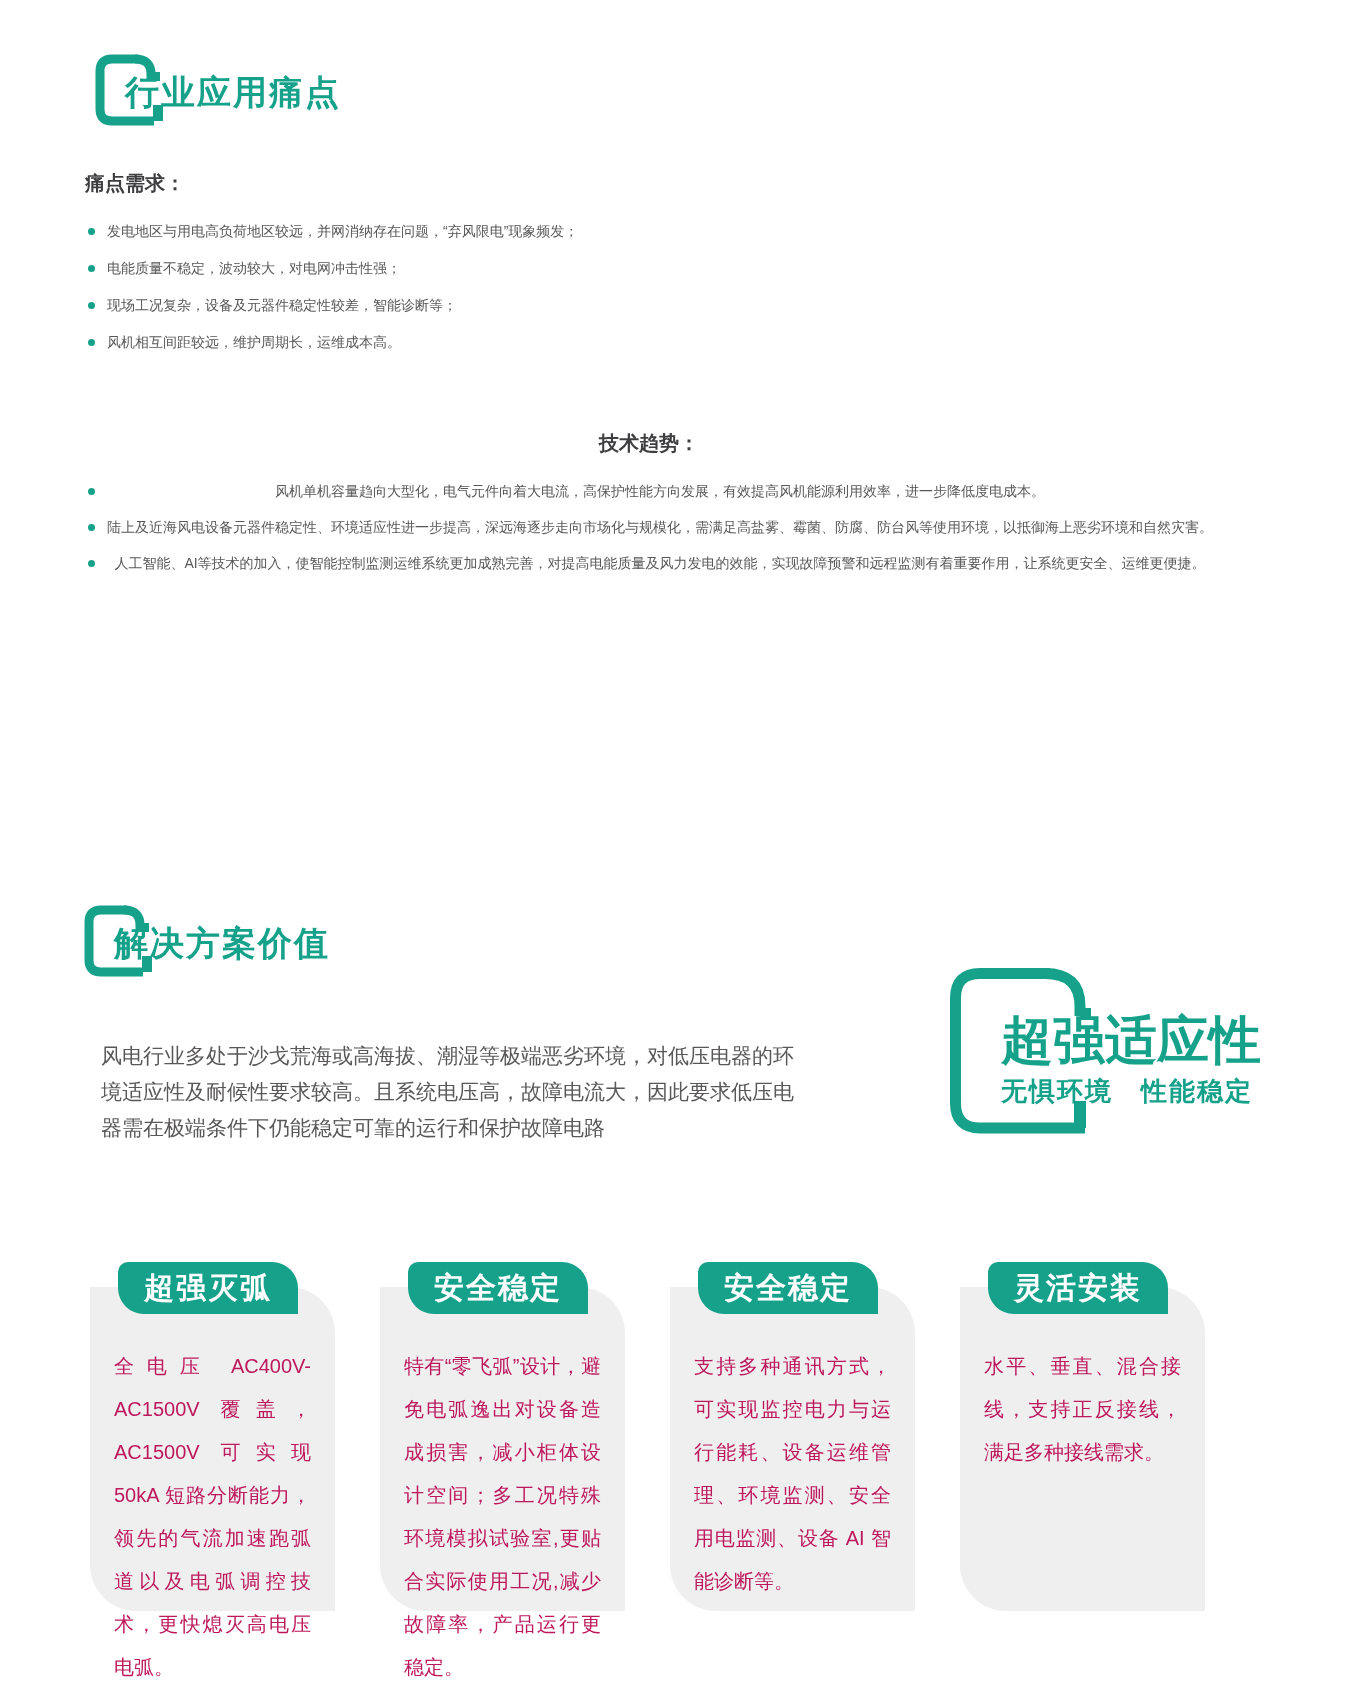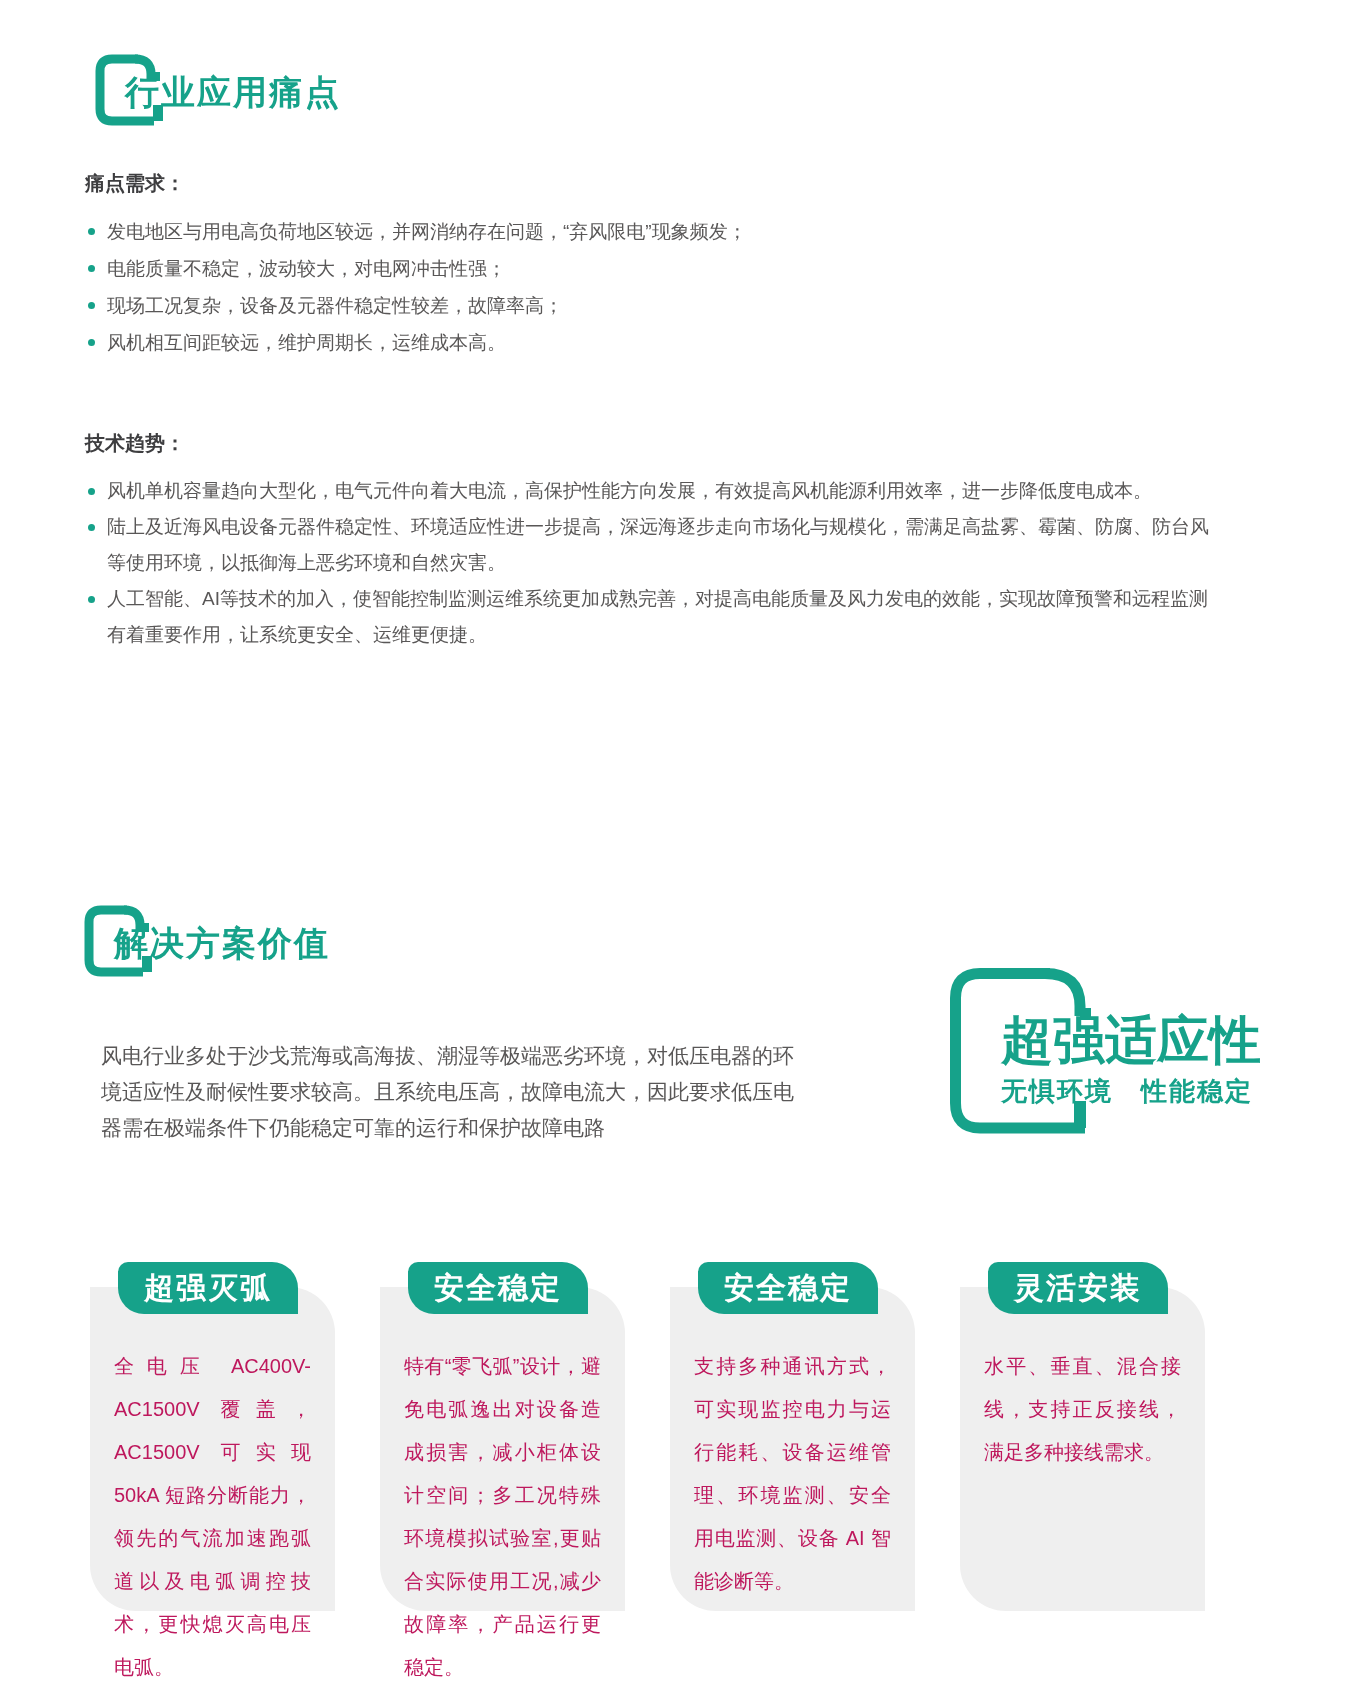--- a/index.html
+++ b/index.html
@@ -17,24 +17,24 @@
   .sec-header .bracket{position:absolute;left:0;top:0;}
   .sec-header h2{position:relative;margin:0 0 0 30px;font-size:34px;line-height:34px;
     font-weight:bold;color:var(--teal);letter-spacing:2px;white-space:nowrap;}
 
   #sec1{left:95px;top:54px;}
   #sec2{left:84px;top:905px;}
 
   .subhead{margin:0;font-size:20px;line-height:30px;font-weight:bold;color:var(--heading);}
   .text-block{position:absolute;}
   #pain-block{left:85px;top:168px;width:1130px;}
-  #trend-block{left:85px;top:428px;width:1128px;}
+  #trend-block{left:85px;top:428px;width:1128px;text-align:center;}
 
   ul.bullets{list-style:none;margin:15px 0 0 0;padding:0;}
-  ul.bullets li{position:relative;padding-left:22px;font-size:19px;line-height:37px;color:var(--body);}
+  ul.bullets li{position:relative;padding-left:22px;font-size:14px;line-height:37px;color:var(--body);}
   #trend-block ul.bullets li{line-height:36px;}
   ul.bullets .dot{position:absolute;left:3px;top:15px;width:7px;height:7px;border-radius:50%;background:var(--teal);}
 
   #value-para{left:85px;top:1022px;width:700px;margin:16px;font-size:21px;line-height:36px;color:var(--body);}
 
   
   #highlight{position:absolute;left:950px;top:968px;width:360px;height:210px;}
   #highlight .bigbracket{position:absolute;left:0;top:0;}
   #highlight .hl-text{position:absolute;left:51px;top:44px;}
   .hl-title{font-size:52px;line-height:56px;font-weight:bold;color:var(--teal);white-space:nowrap;}
@@ -71,21 +71,21 @@
       <li>
         <span class="dot"></span>
         <span>发电地区与用电高负荷地区较远，并网消纳存在问题，“弃风限电”现象频发；</span>
       </li>
       <li>
         <span class="dot"></span>
         <span>电能质量不稳定，波动较大，对电网冲击性强；</span>
       </li>
       <li>
         <span class="dot"></span>
-        <span>现场工况复杂，设备及元器件稳定性较差，故障率高；</span>
+        <span>现场工况复杂，设备及元器件稳定性较差，智能诊断等；</span>
       </li>
       <li>
         <span class="dot"></span>
         <span>风机相互间距较远，维护周期长，运维成本高。</span>
       </li>
     </ul>
   </section>
 
   <section id="trend-block" class="text-block">
     <h3 class="subhead">技术趋势：</h3>

